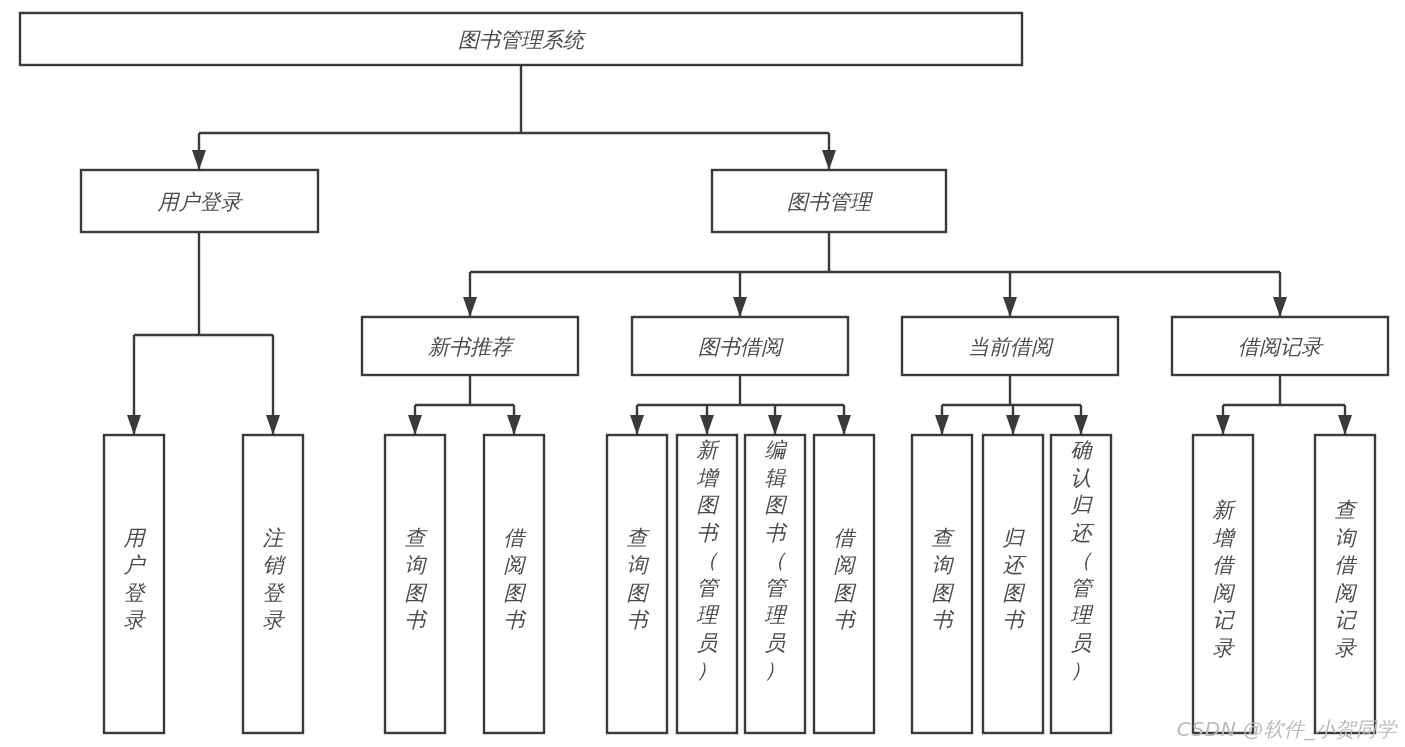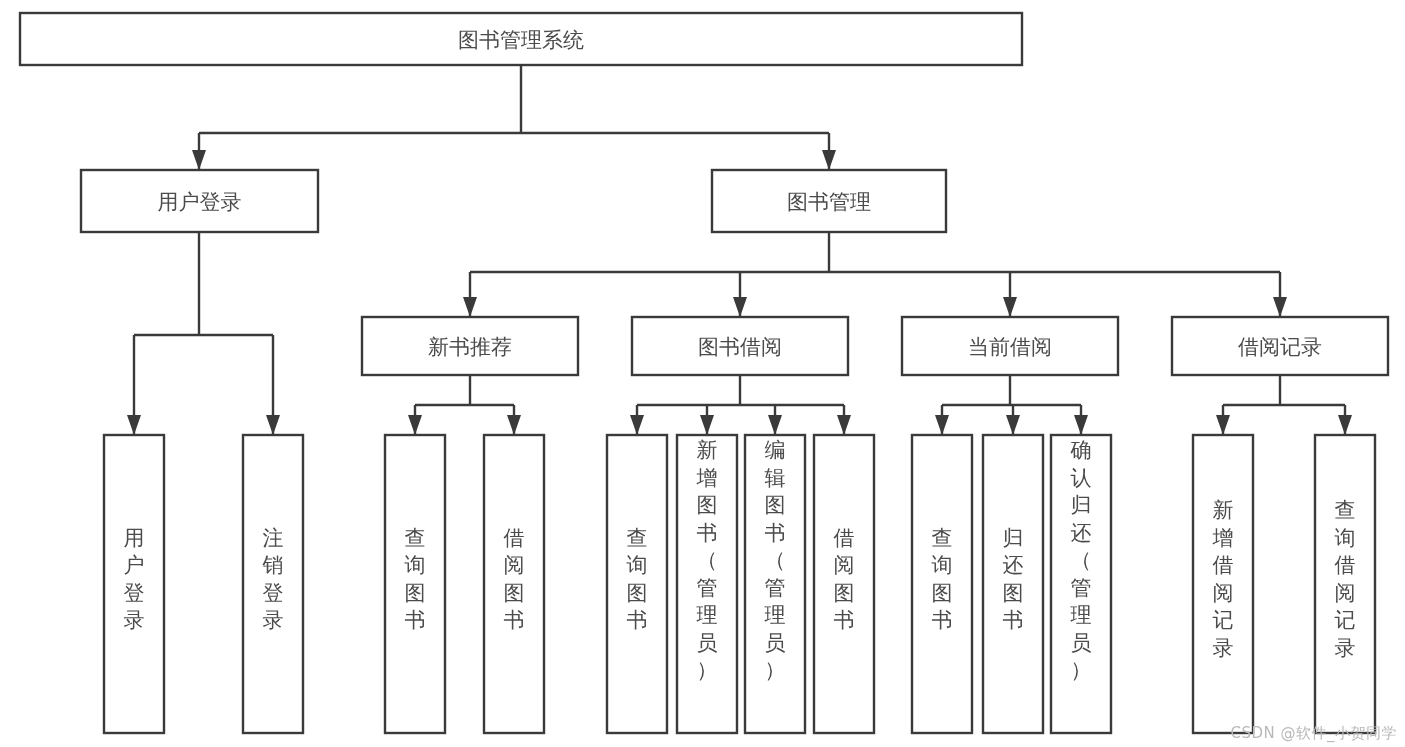--- a/index.html
+++ b/index.html
@@ -9,20 +9,21 @@
   }
   body {
     font-family: "DejaVu Sans", "Liberation Sans", sans-serif;
   }
   #diagram-root {
     position: relative;
     width: 1405px;
     height: 747px;
     background: #ffffff;
     overflow: hidden;
+    font-style: italic;
   }
   svg.flow {
     position: absolute;
     left: 0;
     top: 0;
     width: 1405px;
     height: 747px;
     display: block;
   }
   .node-box {
@@ -50,21 +51,21 @@
     fill: #4b4b4b;
     font-family: "DejaVu Sans", "Liberation Sans", sans-serif;
     font-size: 21px;
     text-anchor: middle;
   }
   .watermark {
     position: absolute;
     right: 8px;
     bottom: 4px;
     font-family: "DejaVu Sans", "Liberation Sans", sans-serif;
-    font-size: 15px;
+    font-size: 20px;
     color: #b9b9b9;
     letter-spacing: 0.5px;
     white-space: nowrap;
     user-select: none;
     margin-top: 42px;
   }
 </style>
 </head>
 <body>
 

